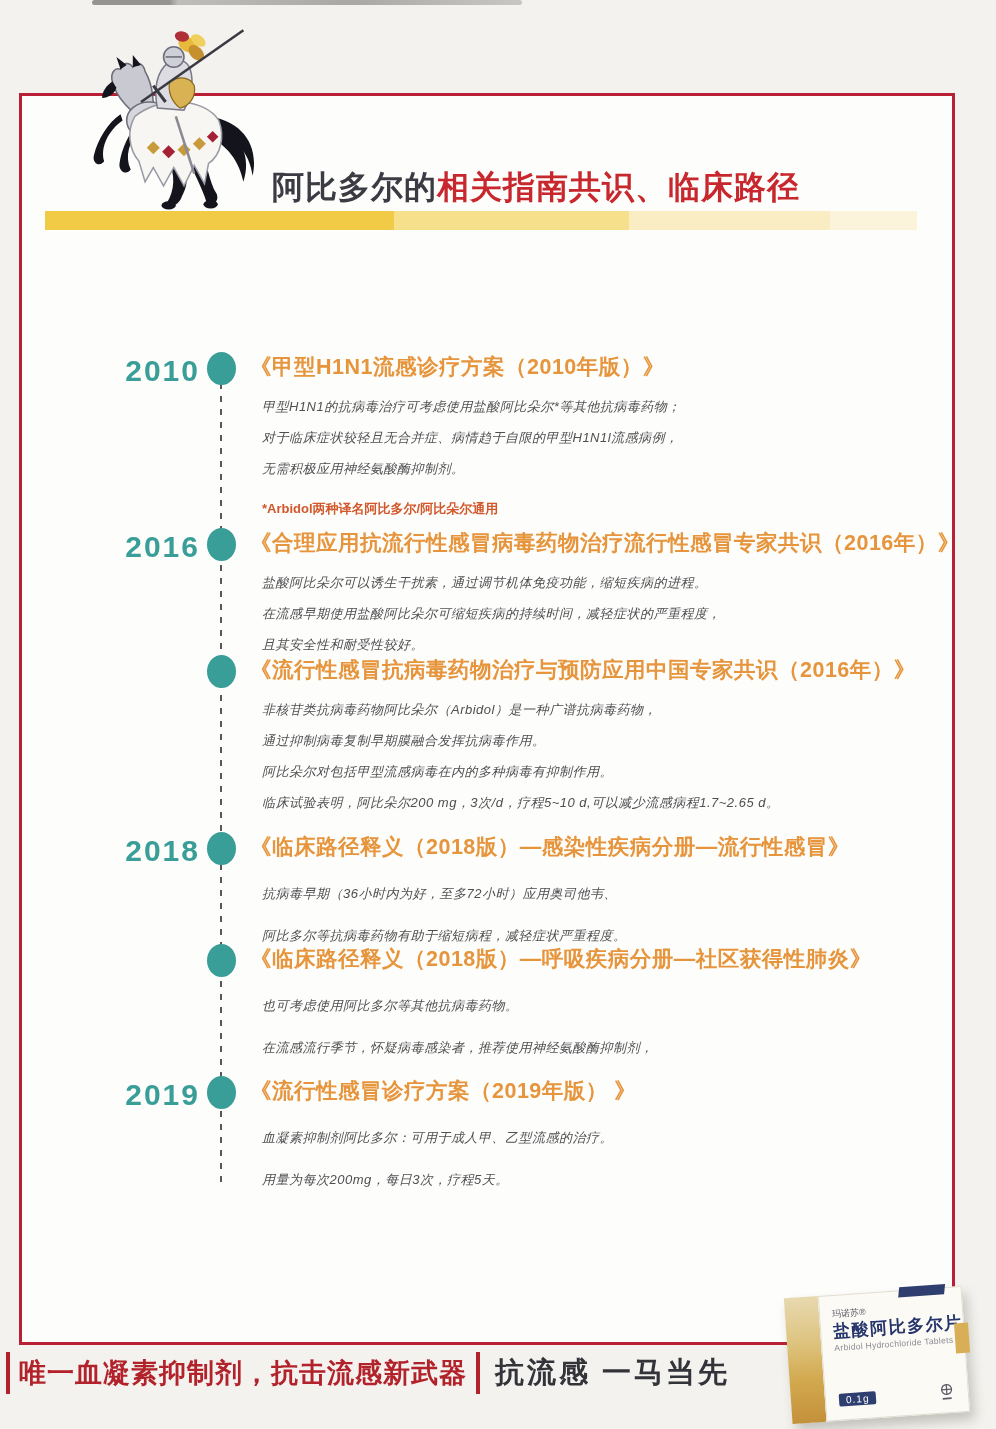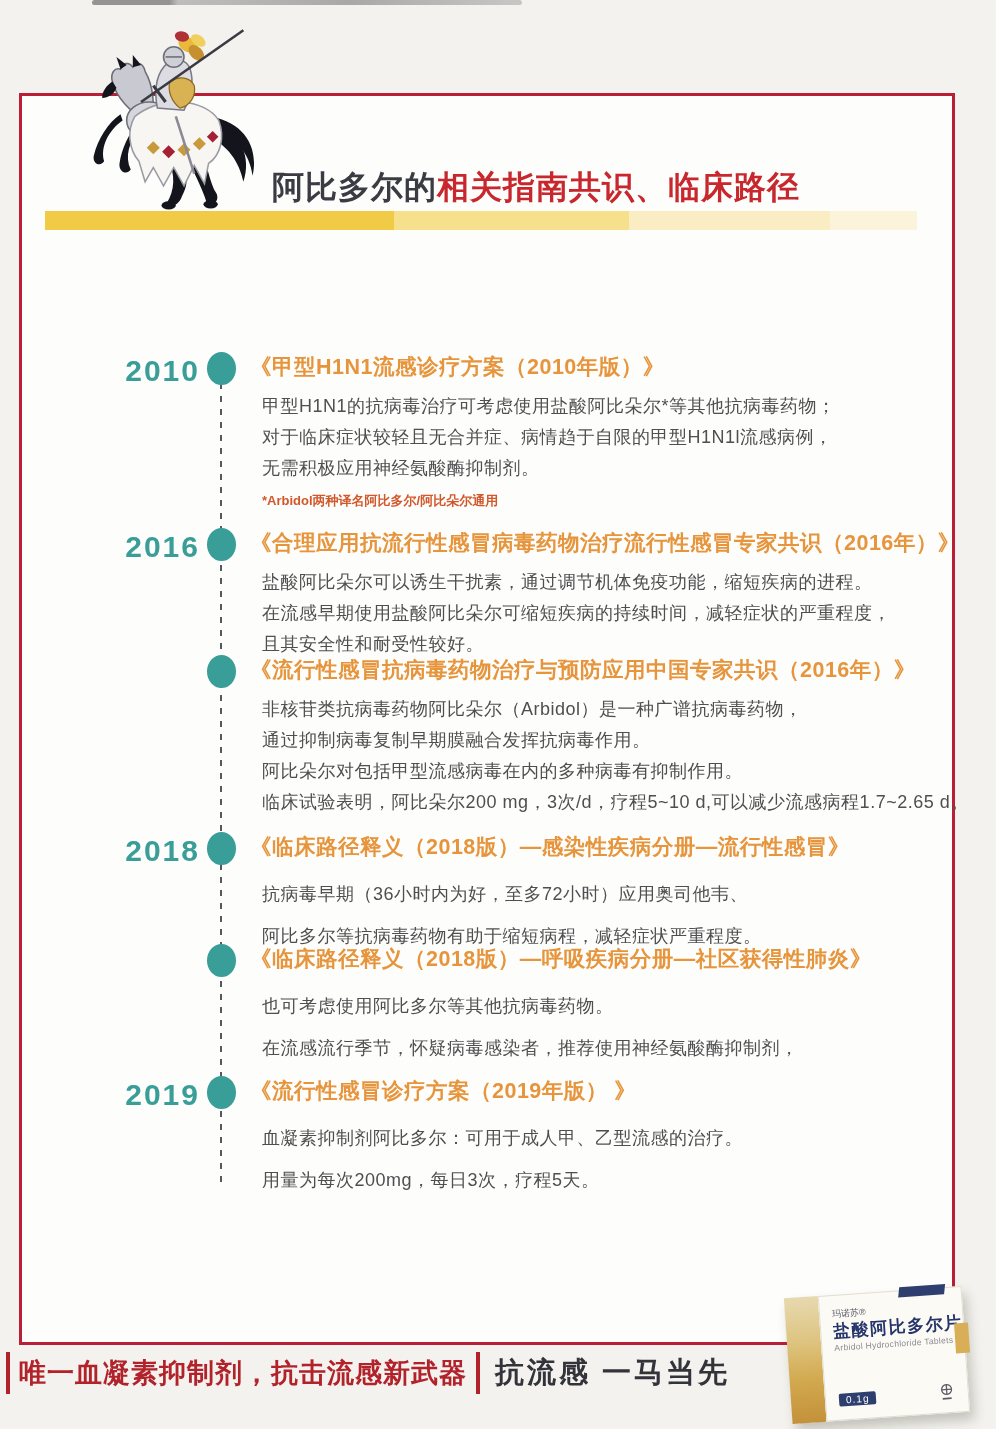--- a/index.html
+++ b/index.html
@@ -22,26 +22,26 @@
   .timeline{position:absolute;left:0;top:0;width:996px;height:1417px;z-index:2;}
   .connector{position:absolute;left:220px;top:383px;width:2px;height:800px;
     background:repeating-linear-gradient(180deg,#58585c 0 6px,transparent 6px 13px);}
   .entry{position:absolute;left:0;width:996px;}
   .entry-year{position:absolute;left:96px;top:2px;width:104px;text-align:right;
     color:#3a9e98;font-weight:bold;font-size:30px;letter-spacing:2px;}
   .entry-dot{position:absolute;left:207px;top:0;width:29px;height:33px;border-radius:50%;background:#3a9e98;}
   .entry-content{margin-left:250px;padding-right:60px;}
   .entry-title{color:#e6953c;font-weight:bold;font-size:21.5px;line-height:31px;white-space:nowrap;letter-spacing:.5px;}
   .entry-body{margin-left:12px;}
-  .entry-line{color:#4f4f52;font-size:18px;white-space:nowrap;letter-spacing:.5px;}
+  .entry-line{color:#4f4f52;font-size:13px;white-space:nowrap;letter-spacing:.5px;font-style:italic;}
   .tight .entry-body{margin-top:8px;}
   .tight .entry-line{line-height:31px;}
   .loose .entry-body{margin-top:10px;}
   .loose .entry-line{line-height:42px;}
-  .entry-footnote{margin:8px 0 0 12px;color:#d2572b;font-size:13px;font-weight:bold;white-space:nowrap;}
+  .entry-footnote{margin:16px 0 0 12px;color:#d2572b;font-size:13px;font-weight:bold;white-space:nowrap;}
 
   
   .footer-slogan{position:absolute;left:6px;top:1352px;display:flex;align-items:center;z-index:6;white-space:nowrap;}
   .slogan-red{font-family:"Liberation Serif",serif;font-weight:bold;font-size:27px;color:#b2222b;
     border-left:4px solid #b2222b;border-right:4px solid #b2222b;padding:3px 9px;letter-spacing:1px;}
   .slogan-dark{margin-left:15px;font-size:29px;font-weight:bold;color:#33333a;letter-spacing:3px;}
 
   
   .product-box{position:absolute;left:788px;top:1292px;width:178px;height:126px;z-index:7;
     transform:rotate(-4deg);box-shadow:4px 8px 12px rgba(60,55,40,.25);}

